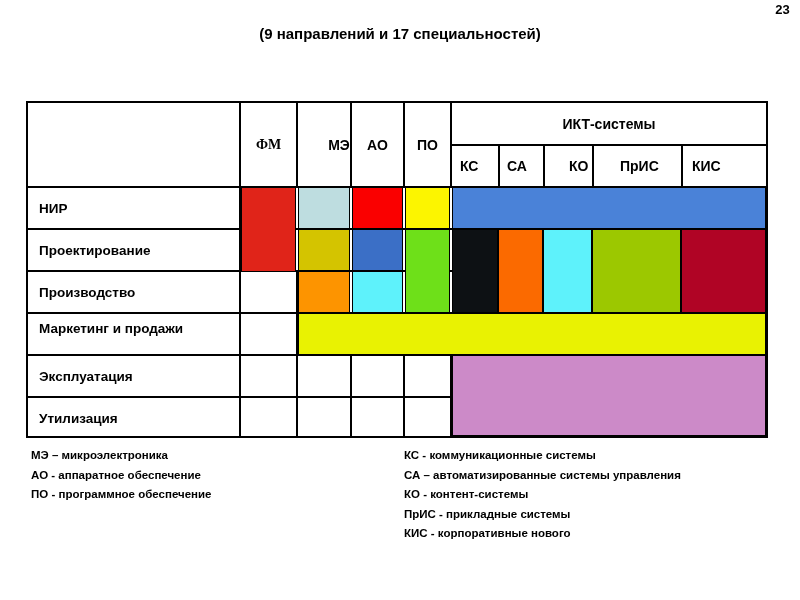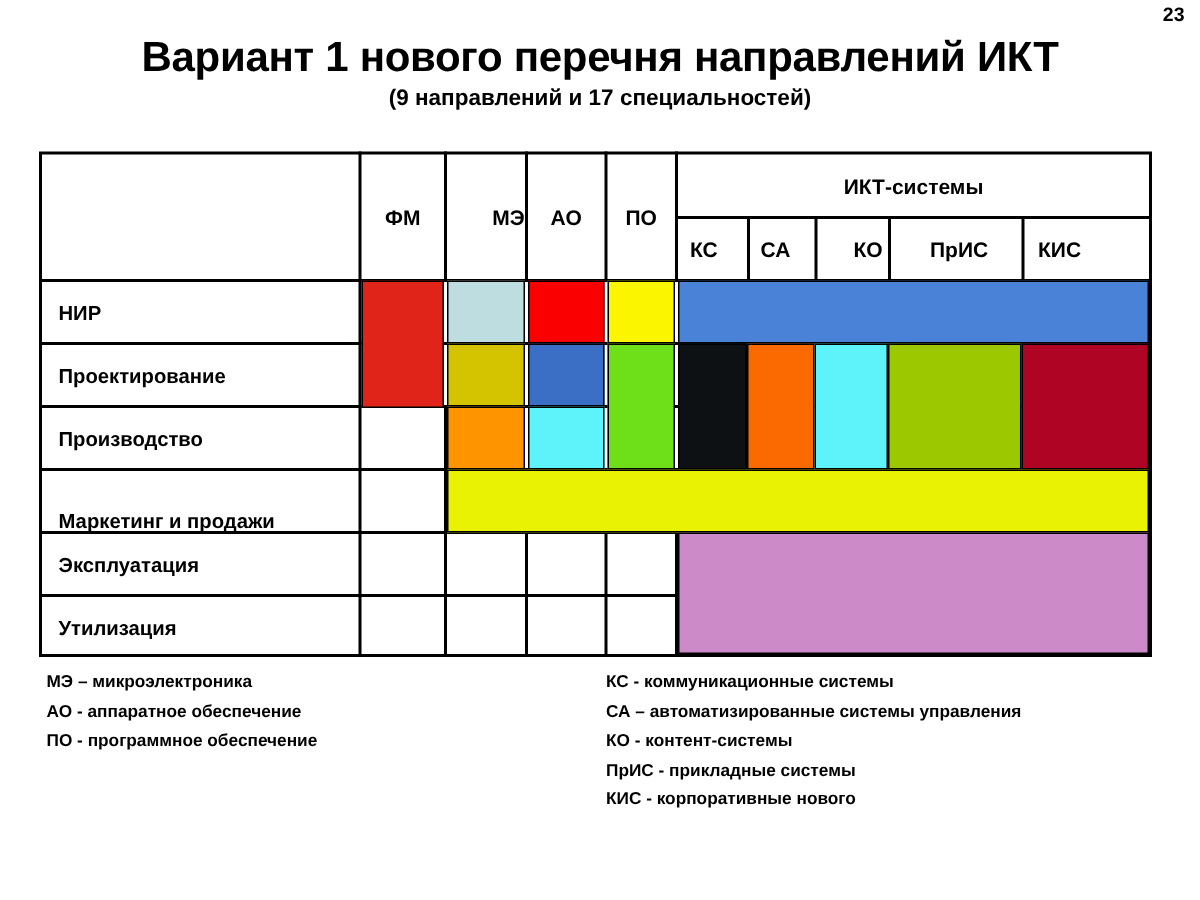--- a/index.html
+++ b/index.html
@@ -108,21 +108,20 @@
   }
   #legend-left  { left: 31px;  top: 446px; }
   #legend-right { left: 404px; top: 446px; }
 </style>
 </head>
 <body>
 
 <div id="page-number">23</div>
 
 <div id="title-block">
-  <div id="main-title">Вариант 1 нового перечня направлений ИКТ</div>
   <div id="subtitle">(9 направлений и 17 специальностей)</div>
 </div>
 
 <div id="matrix">
 
   <div class="cellbox frame" style="left:0; top:0; width:742px; height:337px;"></div>
 
   <div class="vline" style="left:213px; top:0;  height:85px;"></div>
   <div class="vline" style="left:270px; top:0;  height:85px;"></div>
   <div class="vline" style="left:324px; top:0;  height:85px;"></div>
@@ -133,21 +132,21 @@
 
   <div class="hline" style="left:0; top:85px; width:742px;"></div>
 
   <div class="vline" style="left:472px; top:43px; height:42px;"></div>
   <div class="vline" style="left:517px; top:43px; height:42px;"></div>
   <div class="vline" style="left:566px; top:43px; height:42px;"></div>
   <div class="vline" style="left:655px; top:43px; height:42px;"></div>
 
   <div class="hdr" style="left:2px;   top:2px;  width:211px; height:83px;"></div>
 
-  <div class="hdr" style="left:215px; top:2px;  width:55px;  height:83px;">ФМ</div>
+  <div class="hdr" style="left:215px; top:2px;  width:55px;  height:83px;font-family:Liberation Serif, serif;">ФМ</div>
   <div class="hdr" style="left:287px; top:2px;  width:52px;  height:83px;">МЭ</div>
   <div class="hdr" style="left:326px; top:2px;  width:51px;  height:83px;">АО</div>
   <div class="hdr" style="left:379px; top:2px;  width:45px;  height:83px;">ПО</div>
 
   <div class="hdr" style="left:426px; top:2px;  width:314px; height:41px;">ИКТ-системы</div>
 
   <div class="hdr" style="left:426px; top:45px; width:46px;  height:40px; justify-content:flex-start; padding-left:8px;">КС</div>
   <div class="hdr" style="left:474px; top:45px; width:43px;  height:40px; justify-content:flex-start; padding-left:7px;">СА</div>
   <div class="hdr" style="left:519px; top:45px; width:47px;  height:40px; justify-content:flex-start; padding-left:24px;">КО</div>
   <div class="hdr" style="left:568px; top:45px; width:87px;  height:40px; justify-content:flex-start; padding-left:26px;">ПрИС</div>
@@ -166,21 +165,21 @@
   <div class="vline" style="left:377px; top:253px; height:82px;"></div>
   <div class="vline" style="left:424px; top:253px; height:82px;"></div>
 
   <div class="vline" style="left:270px; top:169px; height:42px;"></div>
 
   <div class="vline" style="left:270px; top:211px; height:42px;"></div>
 
   <div class="rowlabel" style="left:2px; top:87px;  width:211px; height:40px;">НИР</div>
   <div class="rowlabel" style="left:2px; top:129px; width:211px; height:40px;">Проектирование</div>
   <div class="rowlabel" style="left:2px; top:171px; width:211px; height:40px;">Производство</div>
-  <div class="rowlabel" style="left:2px; top:226px; width:205px; height:40px;">Маркетинг и продажи</div>
+  <div class="rowlabel" style="left:2px; top:207px; width:205px; height:40px;">Маркетинг и продажи</div>
   <div class="rowlabel" style="left:2px; top:255px; width:211px; height:40px;">Эксплуатация</div>
   <div class="rowlabel" style="left:2px; top:297px; width:211px; height:40px;">Утилизация</div>
 
   <div class="colorblock" style="left: 215px; top: 86px; width: 55px; height: 85px; background-color: rgb(224, 36, 25);"></div>
 
   <div class="colorblock" style="left: 272px; top: 86px; width: 52px; height: 42px; background-color: rgb(190, 221, 224);"></div>
 
   <div class="colorblock" style="left: 326px; top: 86px; width: 51px; height: 42px; background-color: rgb(250, 0, 0);"></div>
 
   <div class="colorblock" style="left: 379px; top: 86px; width: 45px; height: 42px; background-color: rgb(252, 245, 0);"></div>

